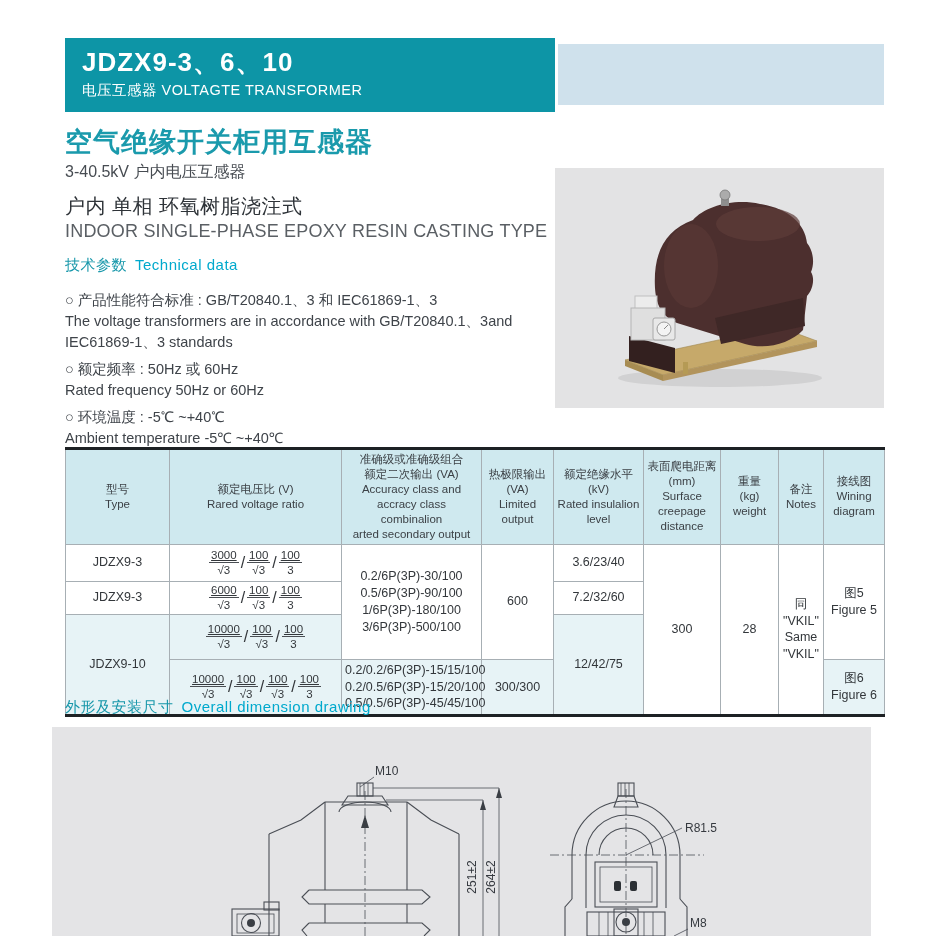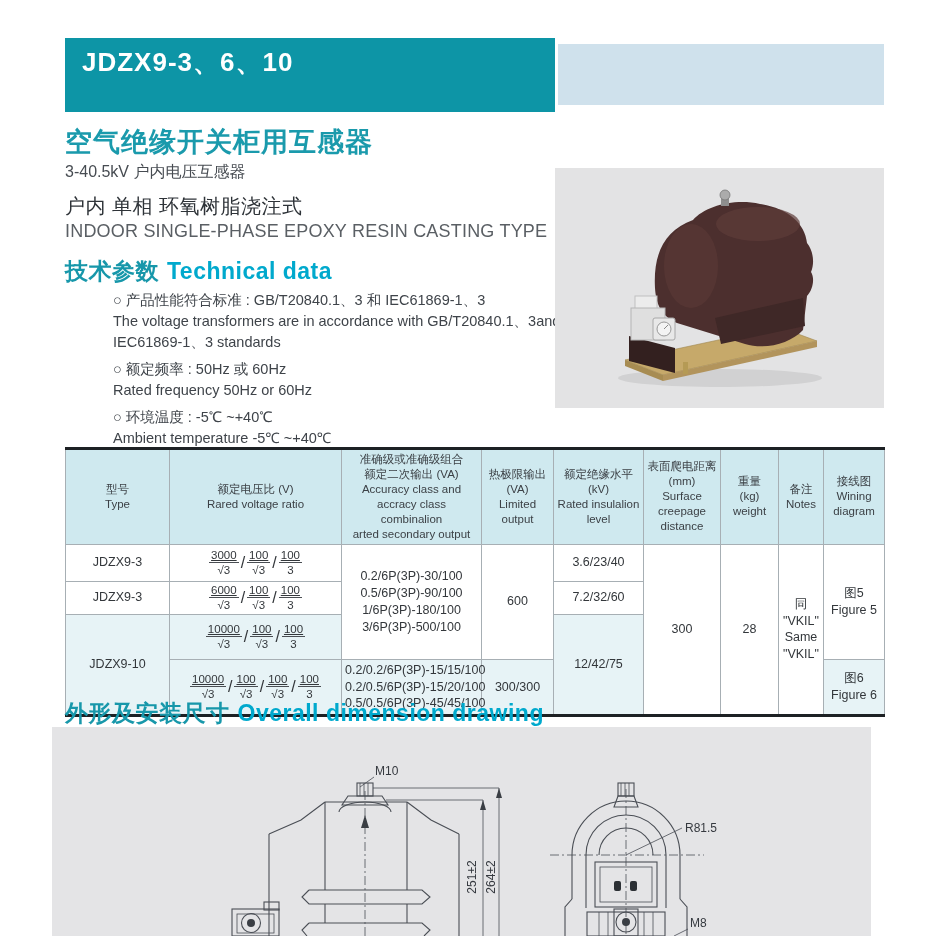--- a/index.html
+++ b/index.html
@@ -12,27 +12,27 @@
         padding:10px 12px 0 17px;box-sizing:border-box;}
   .band-title{font-size:26px;font-weight:bold;letter-spacing:1px;line-height:1.15;}
   .band-sub{font-size:14.5px;margin-top:3px;letter-spacing:.5px;}
   .blue-block{left:558px;top:44px;width:326px;height:61px;background:#cfe1ec;}
 
   .product-title{left:65px;top:124px;font-size:27px;font-weight:bold;color:#1a9aac;letter-spacing:1px;}
   .product-sub{left:65px;top:162px;font-size:16px;color:#474c52;}
   .type-cn{left:65px;top:193px;font-size:20px;color:#2e3338;font-weight:500;letter-spacing:.5px;}
   .type-en{left:65px;top:221px;font-size:18px;color:#5a5f64;letter-spacing:.2px;}
 
-  .sec-heading{font-size:23px;font-weight:bold;letter-spacing:.5px;}
+  .sec-heading{font-size:15px;font-weight:normal;letter-spacing:.5px;}
   .sec-heading .cn{color:#1797aa;}
   .sec-heading .en{color:#00a9cd;margin-left:8px;}
   .sec1{left:65px;top:256px;}
   .sec2{left:65px;top:698px;}
 
-  .bullets{left:65px;top:290px;width:498px;font-size:14.5px;line-height:21px;color:#3f444a;margin-left:48px;}
+  .bullets{left:65px;top:290px;width:498px;font-size:14.5px;line-height:21px;color:#3f444a;}
   .bullet{margin-bottom:6px;}
   .bullet .en{white-space:pre-line;}
 
   .photo{left:555px;top:168px;width:329px;height:240px;background:#e3e3e4;}
 
   
   table.spec{position:absolute;left:65px;top:447px;width:819px;border-collapse:collapse;table-layout:fixed;
              border-top:3px solid #1d2124;border-bottom:3px solid #1d2124;}
   table.spec th,table.spec td{border:1px solid #a7afb4;padding:2px 3px;vertical-align:middle;
              text-align:center;font-weight:normal;}
@@ -54,20 +54,21 @@
   .ln{fill:none;stroke:#4a4e55;stroke-width:1.1;}
   .thin{fill:none;stroke:#4a4e55;stroke-width:0.8;}
   .dashdot{stroke-dasharray:9 3 2 3;}
   .lbl{font-family:"Liberation Sans",sans-serif;font-size:12px;fill:#35393f;}
 </style>
 </head>
 <body>
 
 <div class="abs band">
   <div class="band-title">JDZX9-3、6、10</div>
+  <div class="band-sub">电压互感器 VOLTAGTE TRANSFORMER</div>
 </div>
 <div class="abs blue-block"></div>
 
 <div class="abs product-title">空气绝缘开关柜用互感器</div>
 <div class="abs product-sub">3-40.5kV 户内电压互感器</div>
 <div class="abs type-cn">户内 单相 环氧树脂浇注式</div>
 <div class="abs type-en">INDOOR SINGLE-PHASE EPOXY RESIN CASTING TYPE</div>
 
 <div class="abs sec-heading sec1">
   <span class="cn">技术参数</span><span class="en">Technical data</span>

